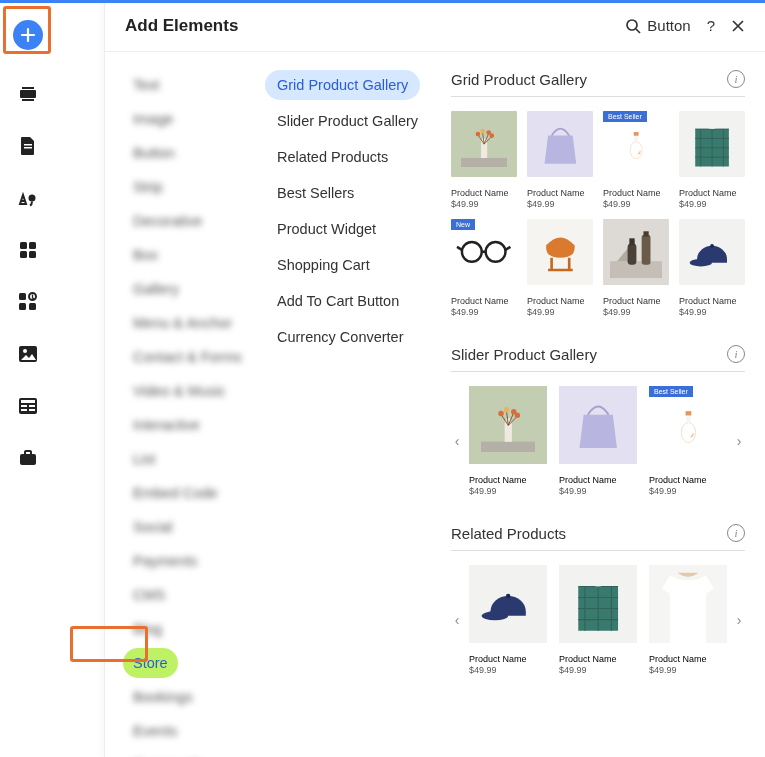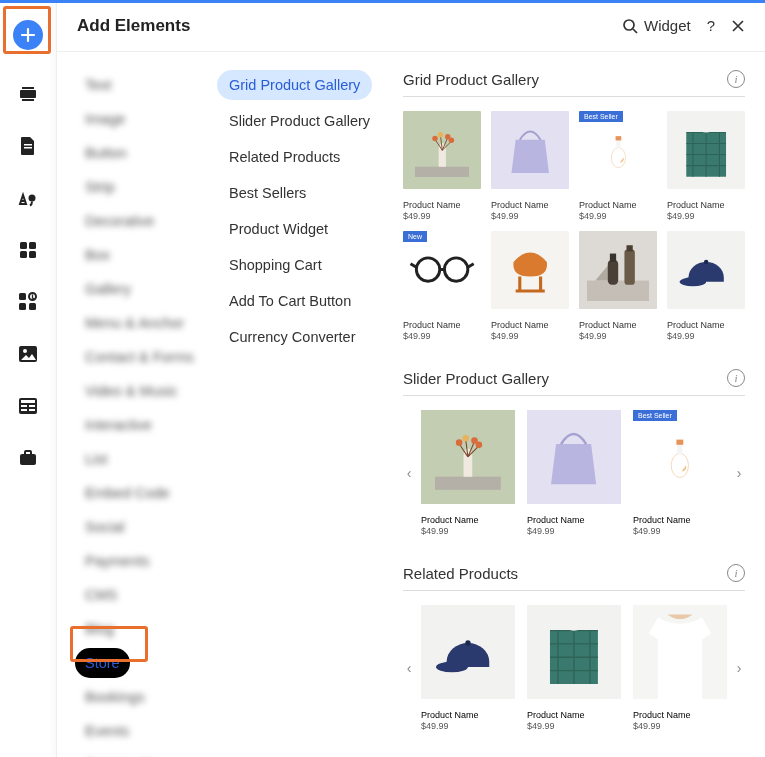--- a/index.html
+++ b/index.html
@@ -1,32 +1,32 @@
 <!DOCTYPE html>
 <html><head>
 <meta charset="utf-8">
 <style>
   * { box-sizing: border-box; margin: 0; padding: 0; }
   body { font-family: -apple-system, BlinkMacSystemFont, "Segoe UI", Helvetica, Arial, sans-serif; background: #fff; width: 765px; height: 757px; overflow: hidden; position: relative; }
   .topbar { position: absolute; top: 0; left: 0; right: 0; height: 3px; background: #3b82f6; }
-  .main { display: flex; height: 100%; }
+  .main { display: flex; height: 100%; gap: 48px; }
   .rail { width: 56px; padding-top: 14px; display: flex; flex-direction: column; align-items: center; gap: 28px; }
   .rail-icon { width: 24px; height: 24px; color: #222; display:flex; align-items:center; justify-content:center;}
   .plus-highlight { position:absolute; top:6px; left:3px; width:48px; height:48px; border:3px solid #e86f2e; border-radius:3px; z-index:5;}
   .plus-btn { width:30px; height:30px; border-radius:50%; background:#3b82f6; color:#fff; display:flex; align-items:center; justify-content:center; margin-top:6px; margin-bottom:4px;}
   .panel { flex: 1; display: flex; flex-direction: column; border-left:1px solid #eee; box-shadow: -2px 0 8px rgba(0,0,0,0.04); }
   .panel-header { height:52px; display:flex; align-items:center; padding:0 20px; border-bottom:1px solid #eee;}
   .panel-title { font-size:17px; font-weight:600; color:#222; flex:1;}
   .header-actions { display:flex; align-items:center; gap:16px; color:#333;}
   .search-btn { display:flex; align-items:center; gap:6px; font-size:15px; cursor:pointer;}
   .icon-btn { cursor:pointer; font-size:15px;}
   .panel-body { flex:1; display:flex; overflow:hidden;}
   .cat-col { width:150px; padding:18px 0 18px 18px; overflow:hidden;}
   .cat-item { font-size:14.5px; color:#555; padding:7px 10px; border-radius:16px; margin-bottom:4px; filter: blur(3px); white-space:nowrap;}
-  .cat-item.selected { filter:none; background:#000000; color:#2a5dd8; display:inline-block; }
+  .cat-item.selected { filter:none; background:#bef264; color:#2a5dd8; display:inline-block; }
   .store-highlight { position:absolute; border:3px solid #e86f2e; border-radius:3px; width:78px; height:36px; left:70px; top:626px; z-index:5;}
   .sub-col { width:190px; padding:18px 10px; }
   .sub-item { font-size:14.5px; color:#333; padding:7px 12px; border-radius:16px; margin-bottom:6px; cursor:pointer; white-space:nowrap;}
   .sub-item.selected { background:#d6e8ff; color:#2a5dd8; display:inline-block;}
   .preview-col { flex:1; padding:18px 20px 18px 6px; overflow-y:auto;}
   .section { margin-bottom:28px;}
   .section-head { display:flex; align-items:center; padding-bottom:8px; border-bottom:1px solid #ddd; margin-bottom:14px;}
   .section-title { font-size:15px; color:#333; flex:1;}
   .info-icon { width:18px; height:18px; border:1.5px solid #888; border-radius:50%; display:flex; align-items:center; justify-content:center; font-size:11px; color:#888; font-style:italic; font-family:Georgia,serif;}
   .grid { display:grid; grid-template-columns: repeat(4, 1fr); gap:10px;}
@@ -133,21 +133,21 @@
 
   <div class="panel">
     <div class="panel-header">
       <div class="panel-title">Add Elements</div>
       <div class="header-actions">
         <div class="search-btn">
           <svg width="16" height="16" viewBox="0 0 16 16">
               <circle cx="7" cy="7" r="5" fill="none" stroke="#333" stroke-width="1.7"></circle>
               <path d="M11 11 l4 4" stroke="#333" stroke-width="1.7"></path>
             </svg>
-          <span>Widget</span>
+          <span>Button</span>
         </div>
         <div class="icon-btn">?</div>
         <div class="icon-btn">
           <svg width="14" height="14" viewBox="0 0 14 14">
               <path d="M2 2 l10 10 M12 2 l-10 10" stroke="#333" stroke-width="1.7"></path>
             </svg>
         </div>
       </div>
     </div>
 

